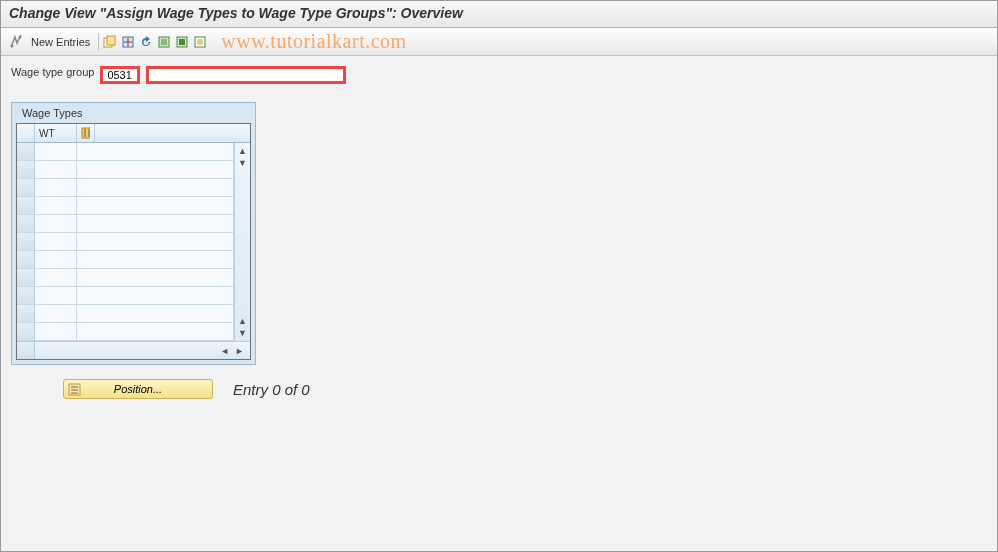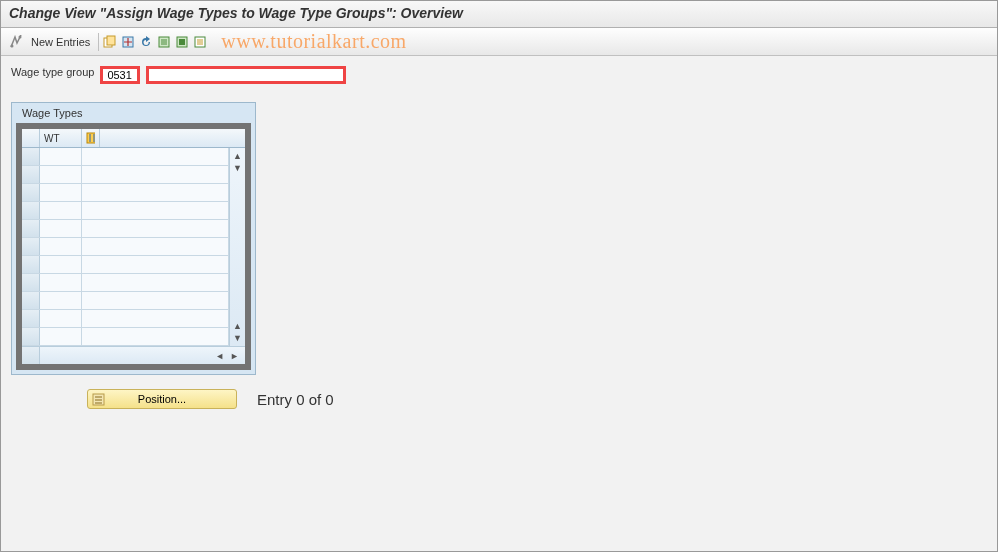--- a/index.html
+++ b/index.html
@@ -85,21 +85,21 @@
     background: #d6e6f3;
     border: 1px solid #9db8cc;
     padding: 0 4px 4px 4px;
   }
   .panel-title {
     font-size: 11px;
     color: #333;
     padding: 4px 4px 4px 6px;
   }
   .grid {
-    border: 6px solid #737373;
+    border: 1px solid #737373;
     background: #4c1d95;
     position: relative;
   }
   .grid-header {
     display: flex;
     background: linear-gradient(#f4f8fb,#dce9f4);
     border-bottom: 1px solid #9db8cc;
   }
   .grid-header .gh {
     border-right: 1px solid #b8cddc;
@@ -158,21 +158,21 @@
     border-right:1px solid #b8cddc;
     height:100%;
   }
   .hscroll {
     flex:1; display:flex; justify-content:flex-end; align-items:center; gap:2px;
     padding-right:4px;
   }
   .hscroll .tri { font-size:9px; color:#555; cursor:pointer; padding:0 2px;}
   .position-row {
     display:flex; align-items:center; gap:20px;
-    margin-top:14px; margin-left:76px;
+    margin-top:14px; margin-left:52px;font-style:italic;
   }
   .position-btn {
     display:flex; align-items:center; gap:10px;
     background: linear-gradient(#fef5c5,#f5e18a);
     border:1px solid #c9b25a;
     border-radius:3px;
     height:20px;
     width:150px;
     padding:0 6px;
     cursor:pointer;

